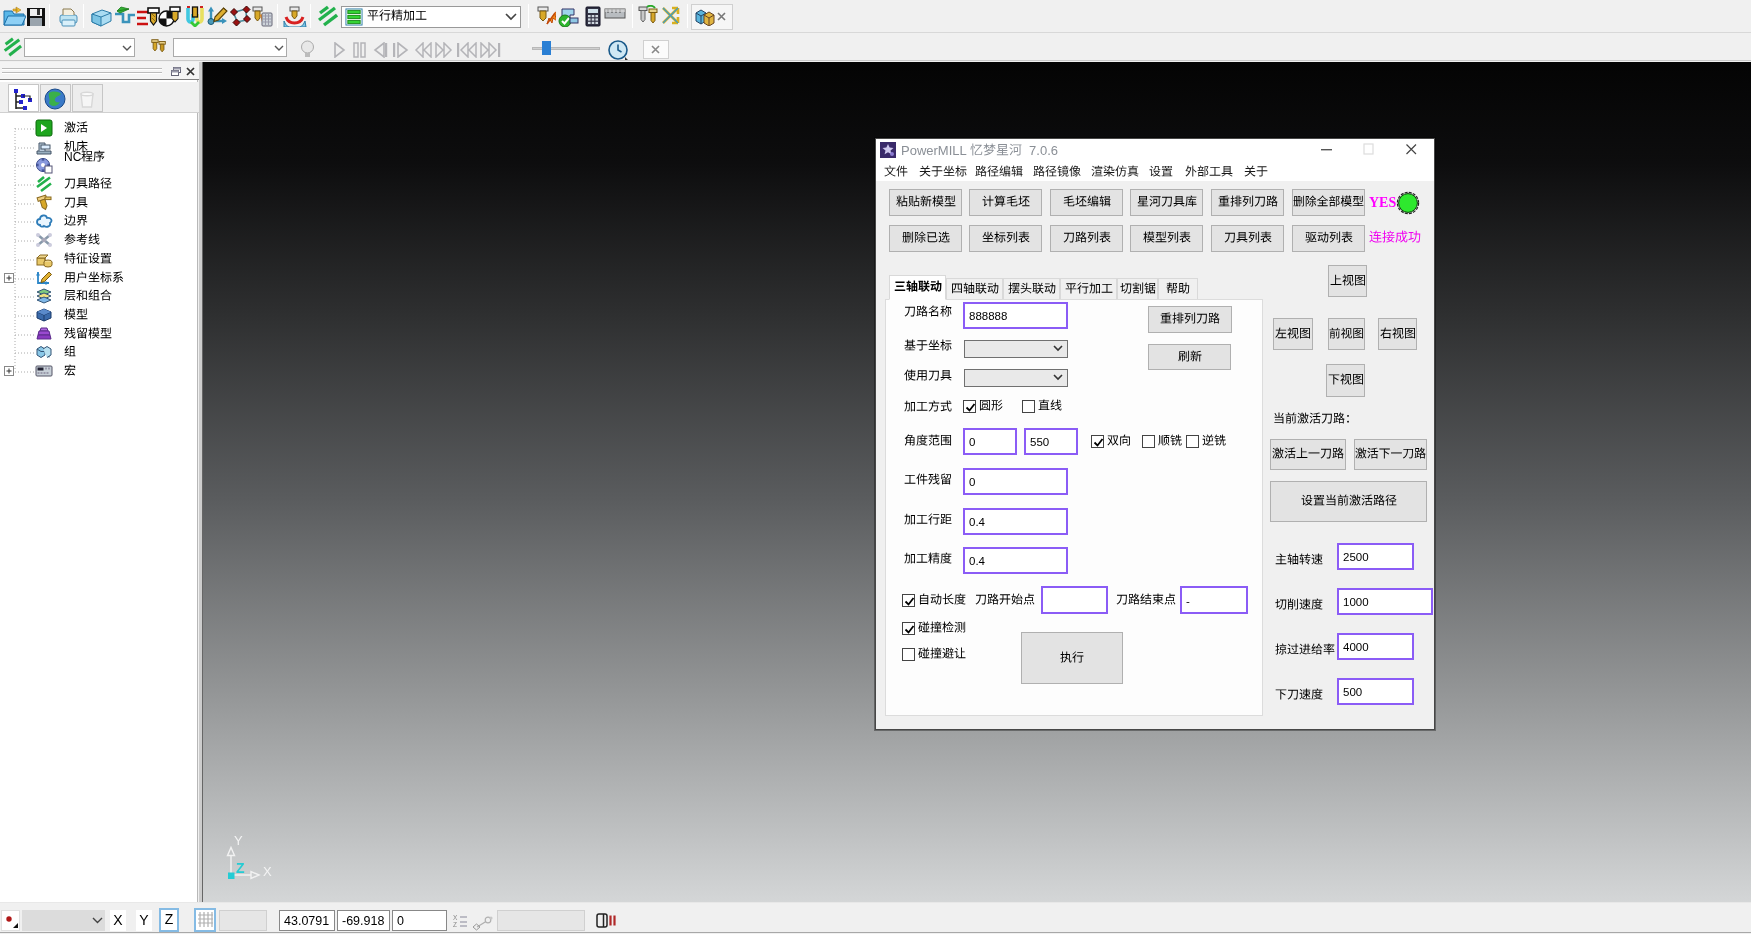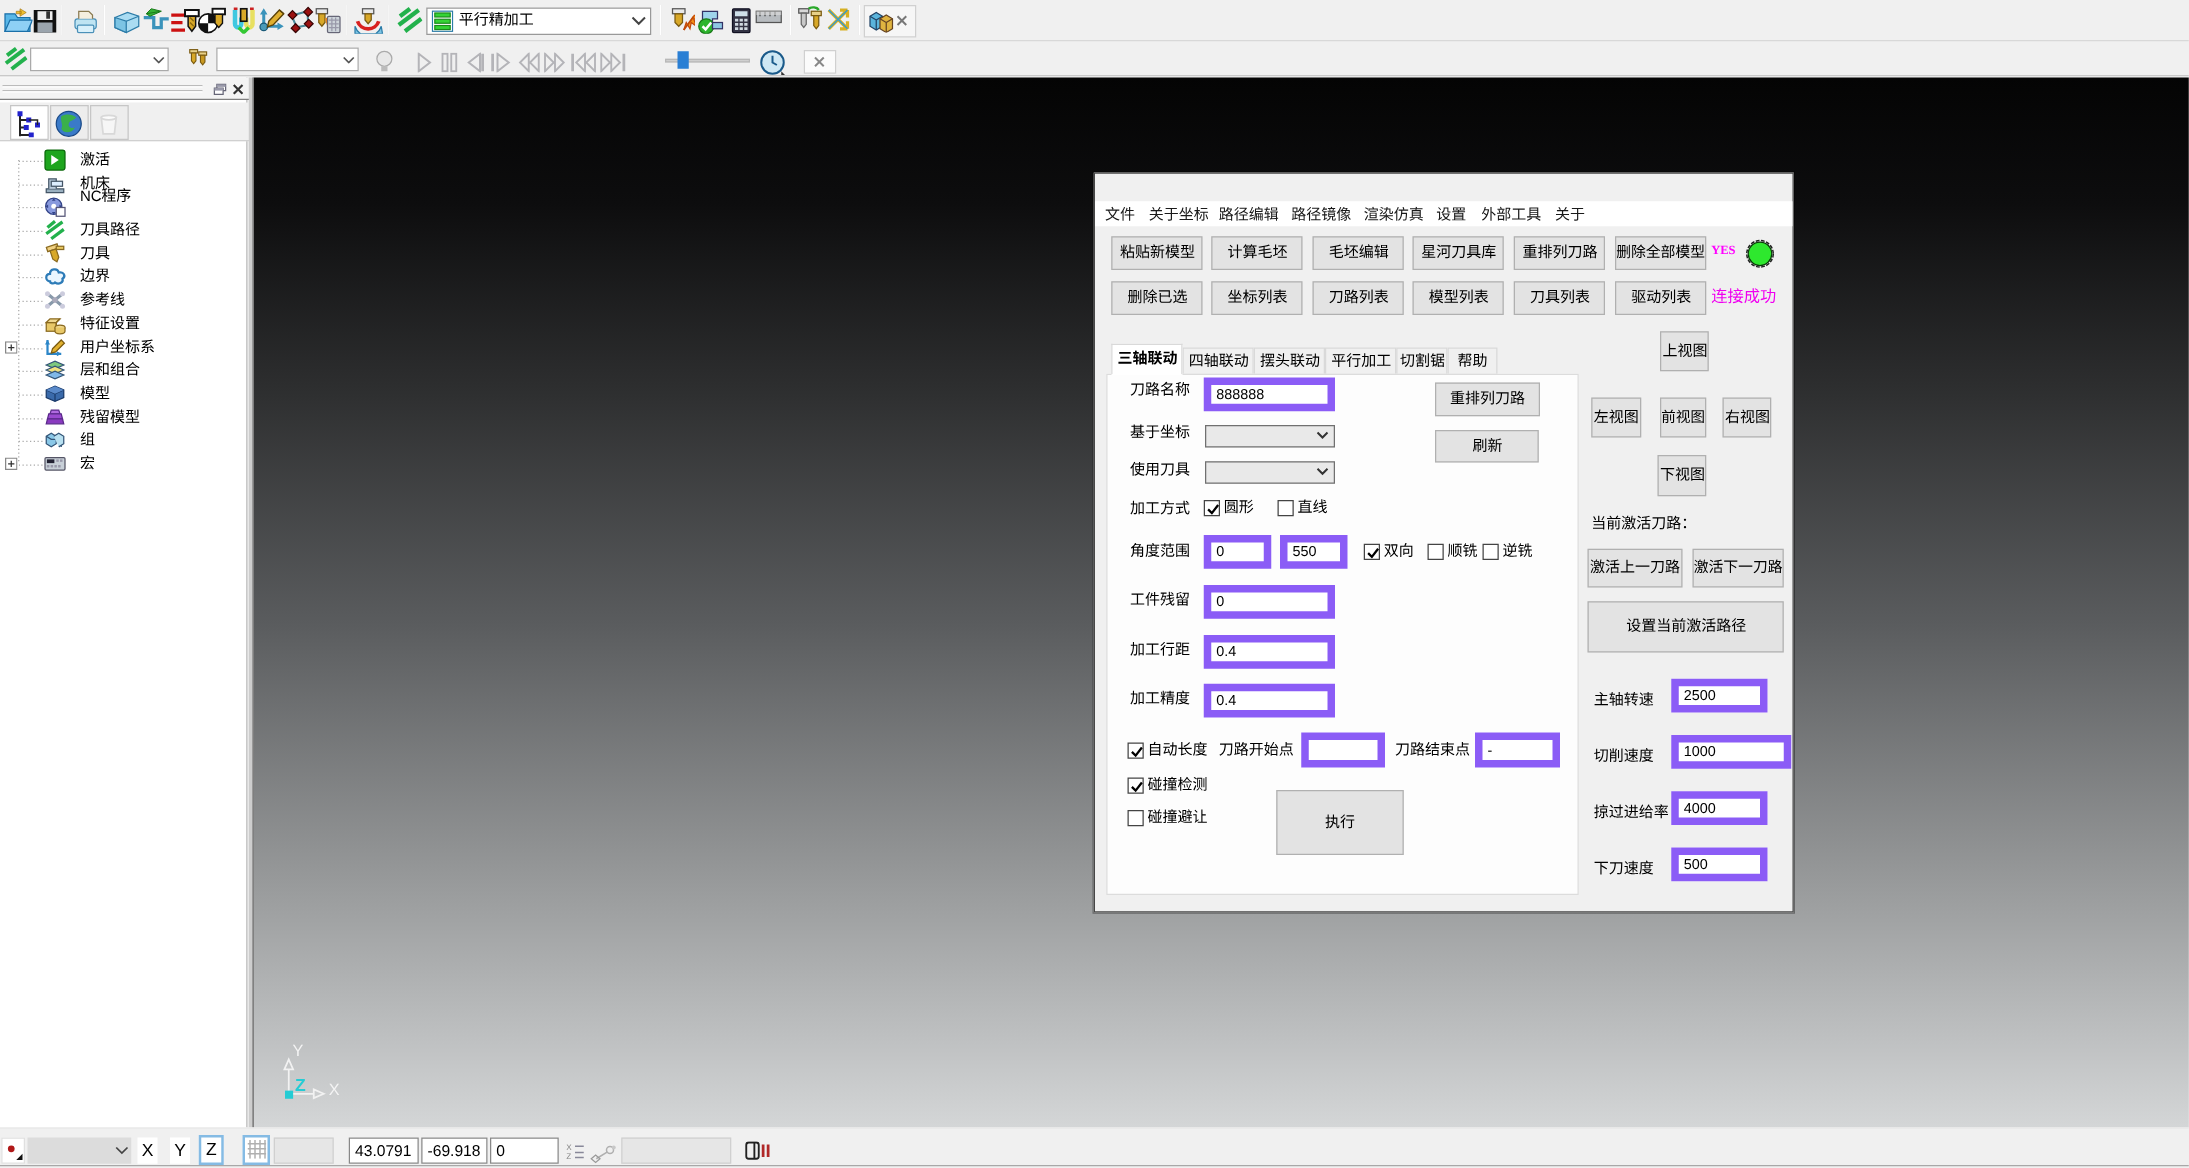--- a/index.html
+++ b/index.html
@@ -13,21 +13,21 @@
 .lptabs{position:absolute;left:0;top:20px;width:201px;height:31px;background:#f0f0f0;border-bottom:1px solid #d0d0d0}
 .lptab{position:absolute;top:2px;width:31px;height:28px;border:1px solid #c6c6c6;background:#ededed}
 .lptab.sel{background:#fff}
 .vp{position:absolute;left:199px;top:62px;width:1552px;height:840px;border-left:4px solid #cdcdcd;background:linear-gradient(to bottom,#040404 0%,#0d0d0e 12%,#2e2f30 30%,#5a5c5e 52%,#969899 76%,#d4d6d7 100%)}
 .sb{position:absolute;left:0;top:902px;width:1751px;height:32px;background:#f0f0f0;border-top:1px solid #e8e8e8}
 .sbf{position:absolute;top:7px;height:21px;background:#fff;border:1px solid #888;font-size:12.5px;padding:3px 0 0 4px}
 .dlg{position:absolute;left:875px;top:138px;width:560px;height:592px;background:#f0f0f0;border:1px solid #474747;box-shadow:0 0 0 1px rgba(0,0,0,.35)}
 .dtitle{position:absolute;left:0;top:0;width:558px;height:22px;background:#fff}
 .dmenu{position:absolute;left:0;top:22px;width:558px;height:20px;background:#fff}
 .btn{position:absolute;background:#e3e3e3;border:1px solid #b0b0b0;display:flex;align-items:center;justify-content:center}
-.fld{position:absolute;background:#fff;border:6px solid #8b5cf6;font-size:11.5px;color:#000;padding:1px 0 0 4px;display:flex;align-items:center}
+.fld{position:absolute;background:#fff;border:2px solid #8b5cf6;font-size:11.5px;color:#000;padding:1px 0 0 4px;display:flex;align-items:center}
 .cmb{position:absolute;background:#e9e9e9;border:1px solid #707070}
 .cb{position:absolute;width:13px;height:13px;background:#fff;border:1px solid #444}
 .tabp{position:absolute;left:9px;top:160px;width:378px;height:417px;background:#fdfdfd;border:1px solid #dcdcdc}
 .dtab{position:absolute;border:1px solid #d9d9d9;background:#f0f0f0;display:flex;align-items:center;justify-content:center}
 </style></head><body>
 <svg width="0" height="0" style="position:absolute">
     <defs>
       <path id="b4e09" d="M119 -754V-631H882V-754ZM188 -432V-310H802V-432ZM63 -93V29H935V-93Z"></path>
       <path id="b52a8" d="M81 -772V-667H474V-772ZM90 -20 91 -22V-19C120 -38 163 -52 412 -117L423 -70L519 -100C498 -65 473 -32 443 -3C473 16 513 59 532 88C674 -53 716 -264 730 -517H833C824 -203 814 -81 792 -53C781 -40 772 -37 755 -37C733 -37 691 -37 643 -41C663 -8 677 42 679 76C731 78 782 78 814 73C849 66 872 56 897 21C931 -25 941 -172 951 -578C951 -593 952 -632 952 -632H734L736 -832H617L616 -632H504V-517H612C605 -358 584 -220 525 -111C507 -180 468 -286 432 -367L335 -341C351 -303 367 -260 381 -217L211 -177C243 -255 274 -345 295 -431H492V-540H48V-431H172C150 -325 115 -223 102 -193C86 -156 72 -133 52 -127C66 -97 84 -42 90 -20Z"></path>
       <path id="b8054" d="M475 -788C510 -744 547 -686 566 -643H459V-534H624V-405V-394H440V-286H615C597 -187 544 -72 394 16C425 37 464 75 483 101C588 33 652 -47 690 -128C739 -32 808 43 901 88C918 57 953 12 980 -11C860 -59 779 -162 738 -286H964V-394H746V-403V-534H935V-643H820C849 -689 880 -746 909 -801L788 -832C769 -775 733 -696 702 -643H589L670 -687C652 -729 611 -790 571 -834ZM28 -152 52 -41 293 -83V90H394V-101L472 -115L464 -218L394 -207V-705H431V-812H41V-705H84V-159ZM189 -705H293V-599H189ZM189 -501H293V-395H189ZM189 -297H293V-191L189 -175Z"></path>
@@ -734,20 +734,44 @@
     </svg>
     <div class="abs" style="left:497px;top:7px;width:88px;height:21px;background:#e6e6e6;border:1px solid #d0d0d0"></div>
     <svg class="abs" style="left:596px;top:10px" width="24" height="16">
       <rect x="1" y="1" width="10" height="13" rx="2" fill="none" stroke="#222" stroke-width="1.5"></rect>
       <path d="M7.5 1 v13" stroke="#222" stroke-width="1.5"></path>
       <path d="M14.5 2.5 v10 M18.5 2.5 v10" stroke="#b02828" stroke-width="2.2"></path>
     </svg>
     <div class="abs" style="left:0;top:29px;width:1751px;height:1px;background:#a8a8a8"></div>
   </div>
 <div class="dlg">
+    <div class="dtitle">
+      <svg class="abs" style="left:4px;top:3px" width="16" height="16">
+        <rect width="16" height="16" fill="#3a2a6a"></rect>
+        <path d="M8 2 l1.6 3.6 3.9 .3 -3 2.6 .9 3.8 -3.4 -2 -3.4 2 .9 -3.8 -3 -2.6 3.9 -.3 z" fill="#cfc8ee"></path>
+        <circle cx="12" cy="12" r="2" fill="#8a7ad0"></circle>
+      </svg>
+      <div class="abs" style="left:25px;top:4px;color:#8a8f96;font-size:13px">PowerMILL <svg class="z" width="52" height="16" viewBox="0 0 52 16" style="vertical-align:top">
+          <g fill="#8a8f96" transform="translate(0,11.5) scale(0.013000)">
+            <use href="#u5fc6" x="0"></use>
+            <use href="#u68a6" x="1000"></use>
+            <use href="#u661f" x="2000"></use>
+            <use href="#u6cb3" x="3000"></use>
+          </g>
+        </svg>&nbsp; 7.0.6</div>
+      <svg class="abs" style="left:445px;top:10px" width="12" height="2">
+        <rect width="11" height="1.4" fill="#555"></rect>
+      </svg>
+      <svg class="abs" style="left:487px;top:4px" width="12" height="12">
+        <rect x="1" y="1" width="9" height="10" fill="none" stroke="#ddd" stroke-width="1.2"></rect>
+      </svg>
+      <svg class="abs" style="left:529px;top:4px" width="13" height="13">
+        <path d="M1.5 1.5 L11 11 M11 1.5 L1.5 11" stroke="#444" stroke-width="1.2"></path>
+      </svg>
+    </div>
     <div class="dmenu">
       <div class="abs" style="left:8px;top:4px"><svg class="z" width="24" height="15" viewBox="0 0 24 15" style="vertical-align:top">
           <g fill="#1a1a1a" transform="translate(0,10.6) scale(0.012000)">
             <use href="#u6587" x="0"></use>
             <use href="#u4ef6" x="1000"></use>
           </g>
         </svg></div>
       <div class="abs" style="left:43px;top:4px"><svg class="z" width="48" height="15" viewBox="0 0 48 15" style="vertical-align:top">
           <g fill="#1a1a1a" transform="translate(0,10.6) scale(0.012000)">
             <use href="#u5173" x="0"></use>
@@ -919,21 +943,21 @@
     <div class="btn" style="left:416px;top:86px;width:73px;height:27px">
       <svg class="z" width="48" height="15" viewBox="0 0 48 15" style="vertical-align:top">
         <g fill="#000" transform="translate(0,10.6) scale(0.012000)">
           <use href="#u9a71" x="0"></use>
           <use href="#u52a8" x="1000"></use>
           <use href="#u5217" x="2000"></use>
           <use href="#u8868" x="3000"></use>
         </g>
       </svg>
     </div>
-    <div class="abs" style="left:493px;top:56px;color:#f0f;font-family:'Liberation Serif',serif;font-weight:bold;font-size:10px">YES</div>
+    <div class="abs" style="left:493px;top:56px;color:#f0f;font-family:'Liberation Serif',serif;font-weight:bold;font-size:14px">YES</div>
     <svg class="abs" style="left:520px;top:52px" width="24" height="24">
       <circle cx="12" cy="12" r="10.6" fill="none" stroke="#222" stroke-width="1.2" stroke-dasharray="3,1.2"></circle>
       <circle cx="12" cy="12" r="9.4" fill="#2ee82e" stroke="#0a3a0a" stroke-width="1"></circle>
     </svg>
     <div class="abs" style="left:493px;top:91px"><svg class="z" width="52" height="16" viewBox="0 0 52 16" style="vertical-align:top">
         <g fill="#f000f0" transform="translate(0,11.5) scale(0.013000)">
           <use href="#u8fde" x="0"></use>
           <use href="#u63a5" x="1000"></use>
           <use href="#u6210" x="2000"></use>
           <use href="#u529f" x="3000"></use>

